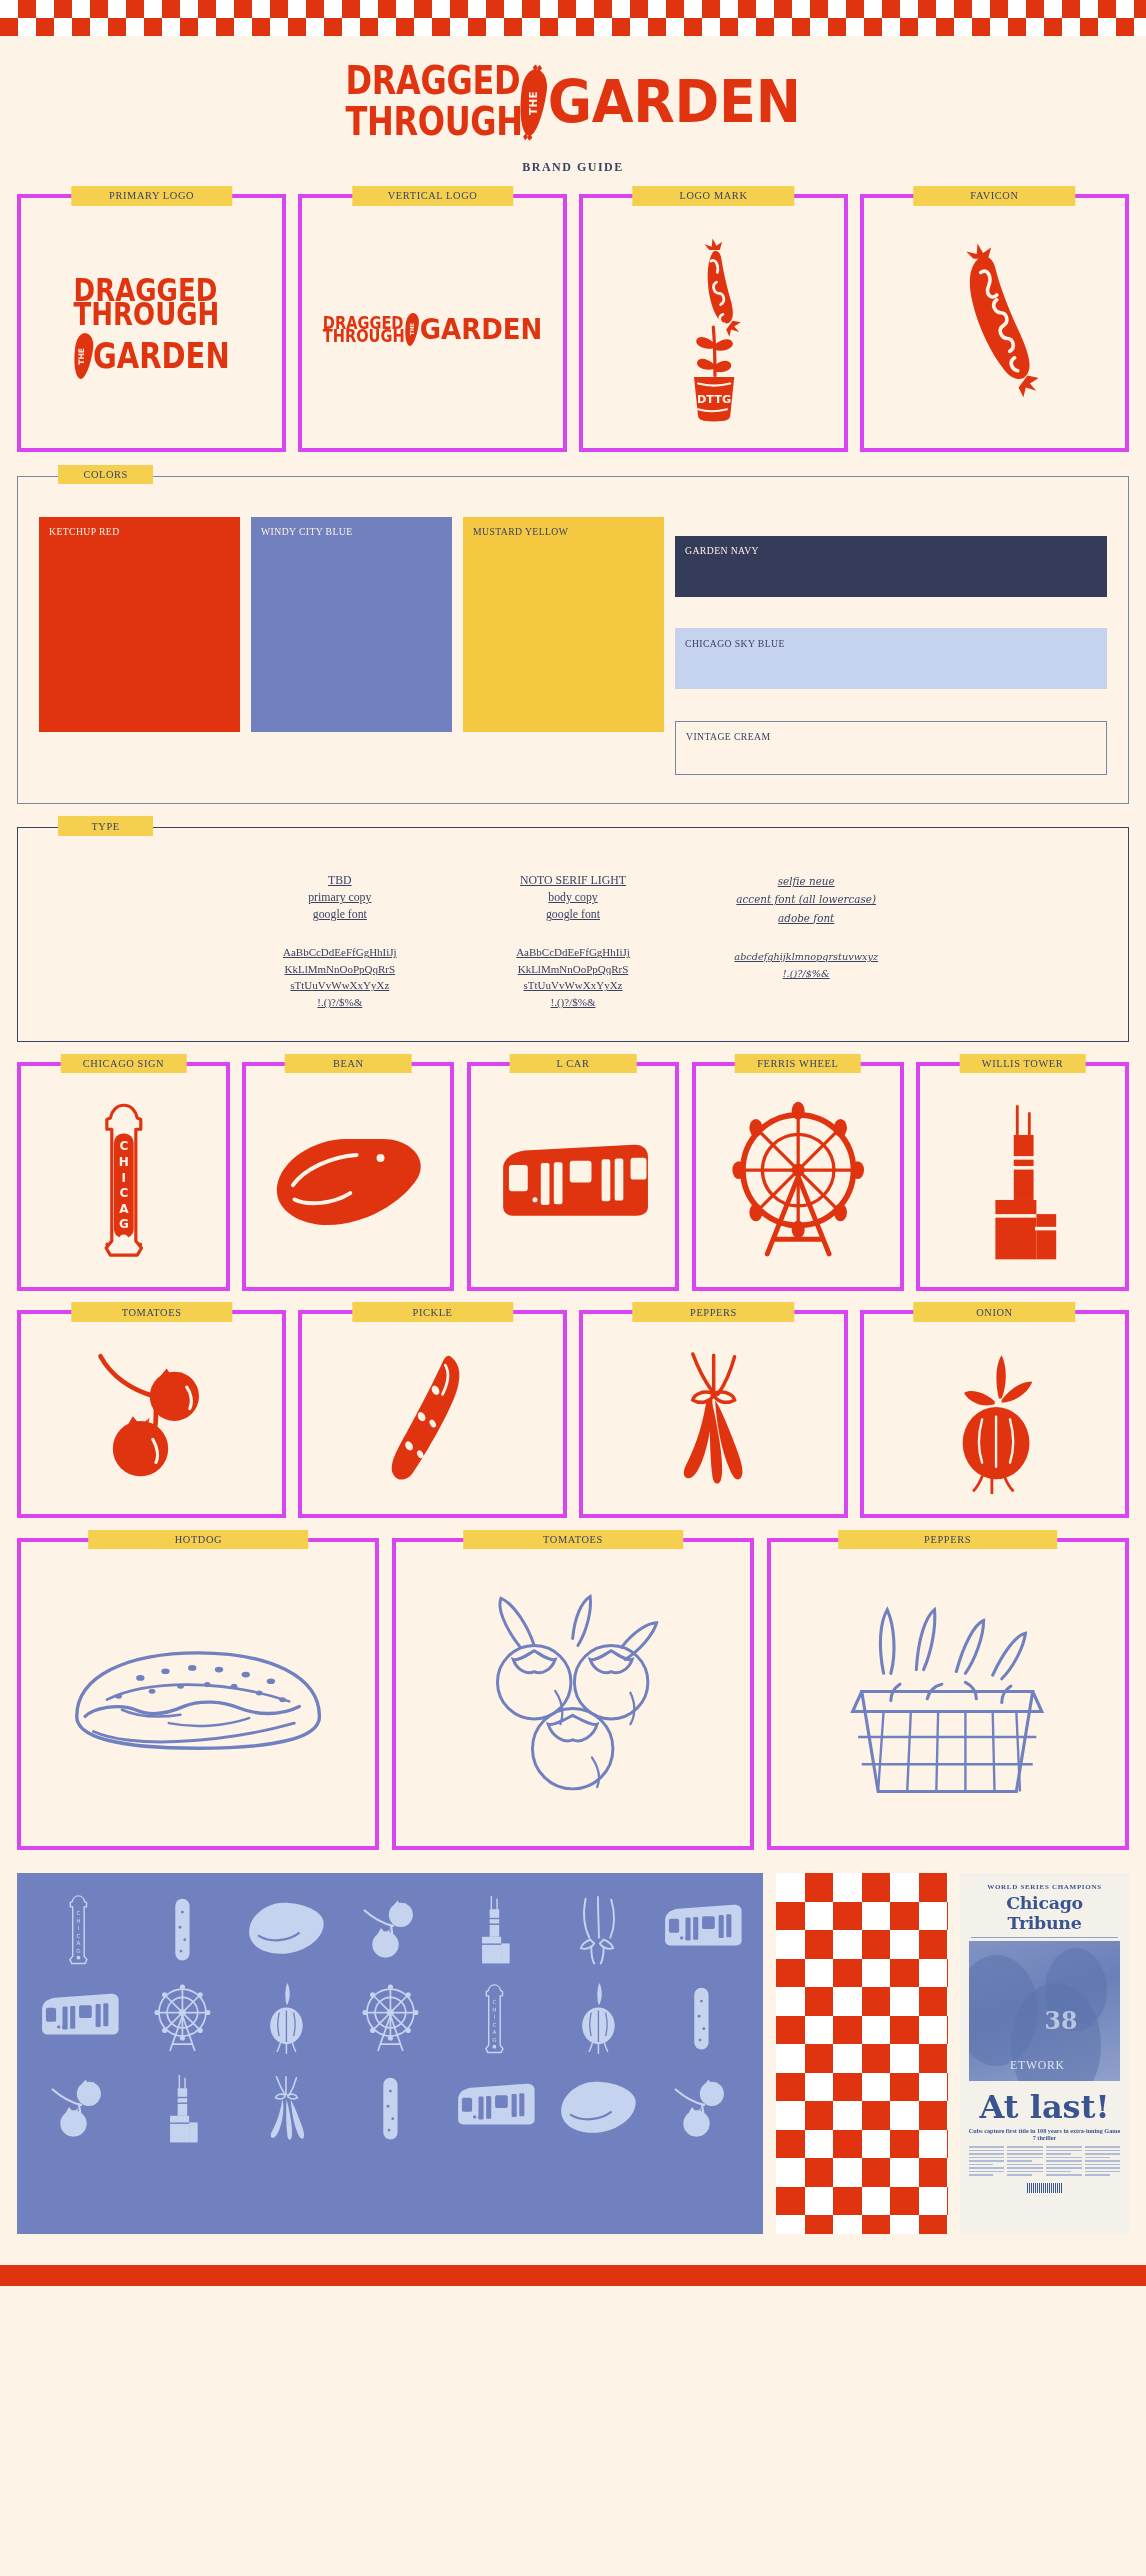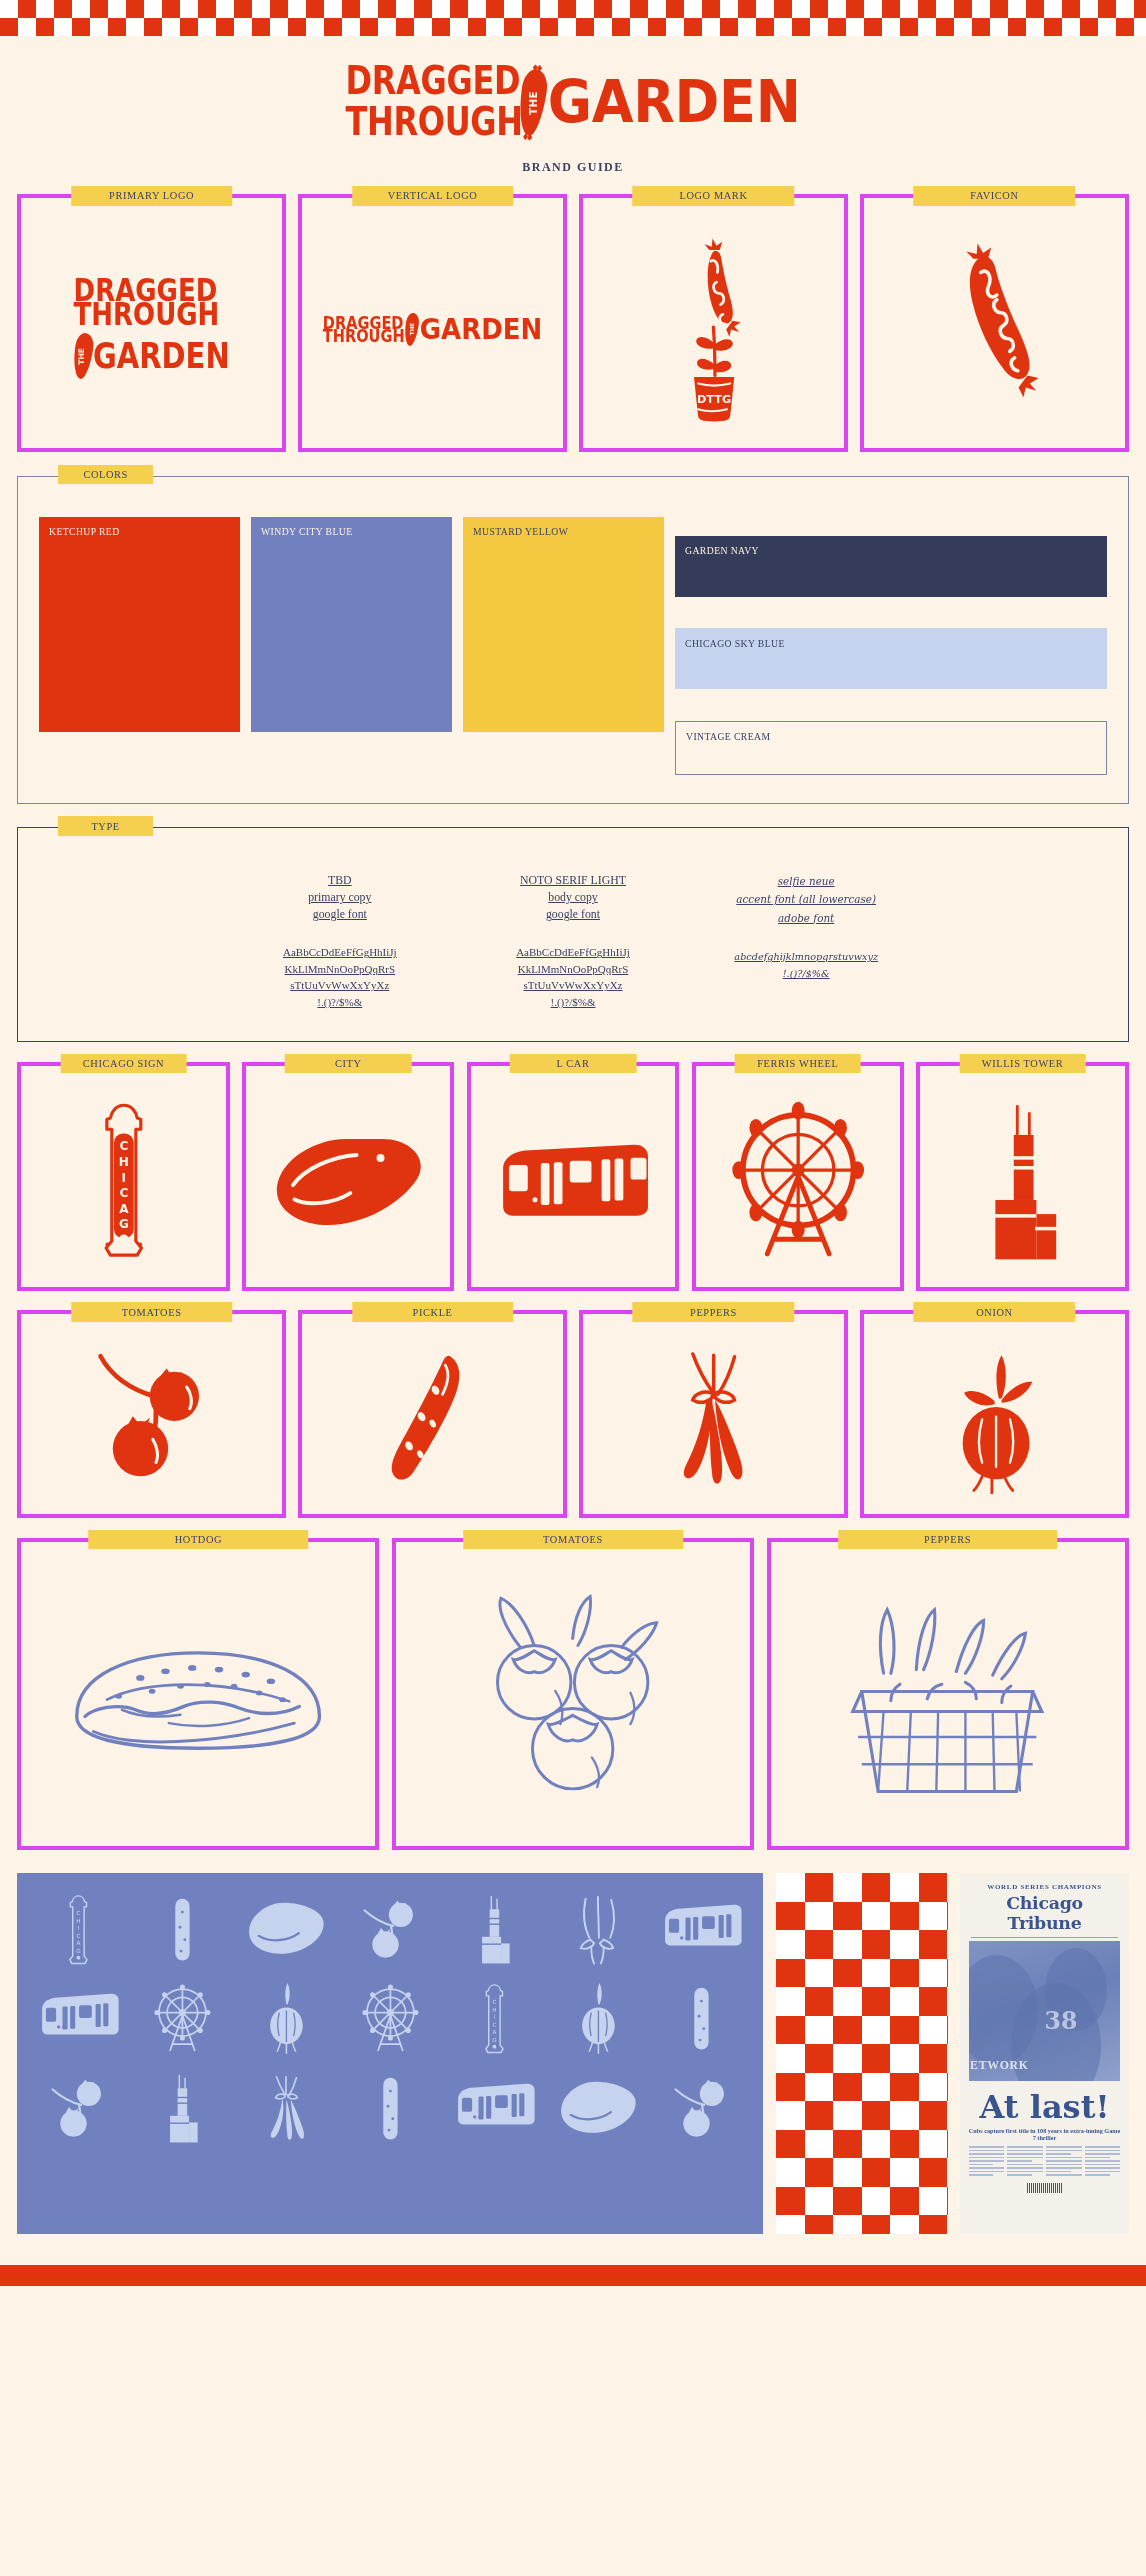--- a/index.html
+++ b/index.html
@@ -150,21 +150,21 @@
       linear-gradient(45deg, #E0330F 25%, transparent 25%, transparent 75%, #E0330F 75%);
     background-size:57px 57px;
     background-position:0 0, 29px 29px;
   }
   .news-panel { flex:1; height:361px; background:#F4F1EA; position:relative; overflow:hidden; padding:9.7px 8.3px; }
   .news-kicker { text-align:center; font-size:7px; letter-spacing:0.7px; color:#3A5490; font-weight:bold; }
   .news-masthead { text-align:center; font-family:"DejaVu Serif", serif; font-weight:bold; font-size:17.4px; color:#3A5490; letter-spacing:-0.3px; margin-top:2.1px; }
   .news-rule { height:0.7px; background:#8FA3C9; margin:3.5px 2.8px; }
   .news-photo { height:140px; background:linear-gradient(160deg,#8093C4 0%, #6B80B8 45%, #8FA1CC 100%); position:relative; overflow:hidden; }
   .news-photo .num { position:absolute; right:43px; top:66px; color:#C8D4EA; font-size:23.6px; font-weight:bold; font-family:"DejaVu Serif", serif; opacity:.85; }
-  .news-photo .netw { position:absolute; left:1.4px; top:117px; color:#DDE5F2; font-size:11.8px; font-weight:bold; letter-spacing:0.7px; }
+  .news-photo .netw { position:absolute; left:1.4px; top:117px; color:#DDE5F2; font-size:11.8px; font-weight:normal; letter-spacing:0.7px;padding-left:40px; }
   .news-photo .blob { position:absolute; background:#5C72AC; opacity:.55; border-radius:50%; }
   .news-caption { font-size:2.8px; color:#5C72AC; margin-top:2.1px; line-height:1.3; }
   .news-head { text-align:center; font-family:"DejaVu Serif", serif; font-weight:bold; font-size:32px; color:#3A5490; line-height:1; margin-top:4.2px; }
   .news-sub { text-align:center; font-size:6.2px; color:#3A5490; margin-top:4.2px; font-weight:bold; }
   .news-cols { display:flex; gap:3.5px; margin-top:5.6px; }
   .news-cols > div { flex:1; }
   .news-line { height:1.4px; background:#9AAACD; margin-bottom:2.1px; opacity:.75; }
   .news-line.s { width:70%; }
   .news-barcode { display:flex; gap:1px; justify-content:center; margin-top:5.6px; }
   .news-barcode i { display:block; width:1px; height:9.7px; background:#3A5490; }
@@ -352,21 +352,21 @@
           <text x="45" y="180" fill="#FDF3E7" font-family="DejaVu Sans, sans-serif" font-size="17" font-weight="bold" text-anchor="middle">G</text>
           <circle cx="45" cy="196" r="7" fill="#FDF3E7"></circle>
           <circle cx="22" cy="203" r="3" fill="#E0330F"></circle>
               <circle cx="68" cy="203" r="3" fill="#E0330F"></circle>
         </svg>
           </div>
         </div>
     </div>
 
     <div class="card">
-      <div class="card-tab">CITY</div>
+      <div class="card-tab">BEAN</div>
       <div class="card-body">
           <div class="art">
         <svg viewBox="0 0 200 130" fill="none">
           <path d="M96 10C58 10 14 36 10 70c-3 28 26 48 64 48 46 0 93-28 112-58 14-23-6-50-44-50z" fill="#E0330F"></path>
           <path d="M30 68c14-20 48-36 80-38M32 86c16 8 48 6 70-8" stroke="#FDF3E7" stroke-width="5" stroke-linecap="round"></path>
           <circle cx="140" cy="34" r="5" fill="#FDF3E7"></circle>
         </svg>
           </div>
         </div>
     </div>

